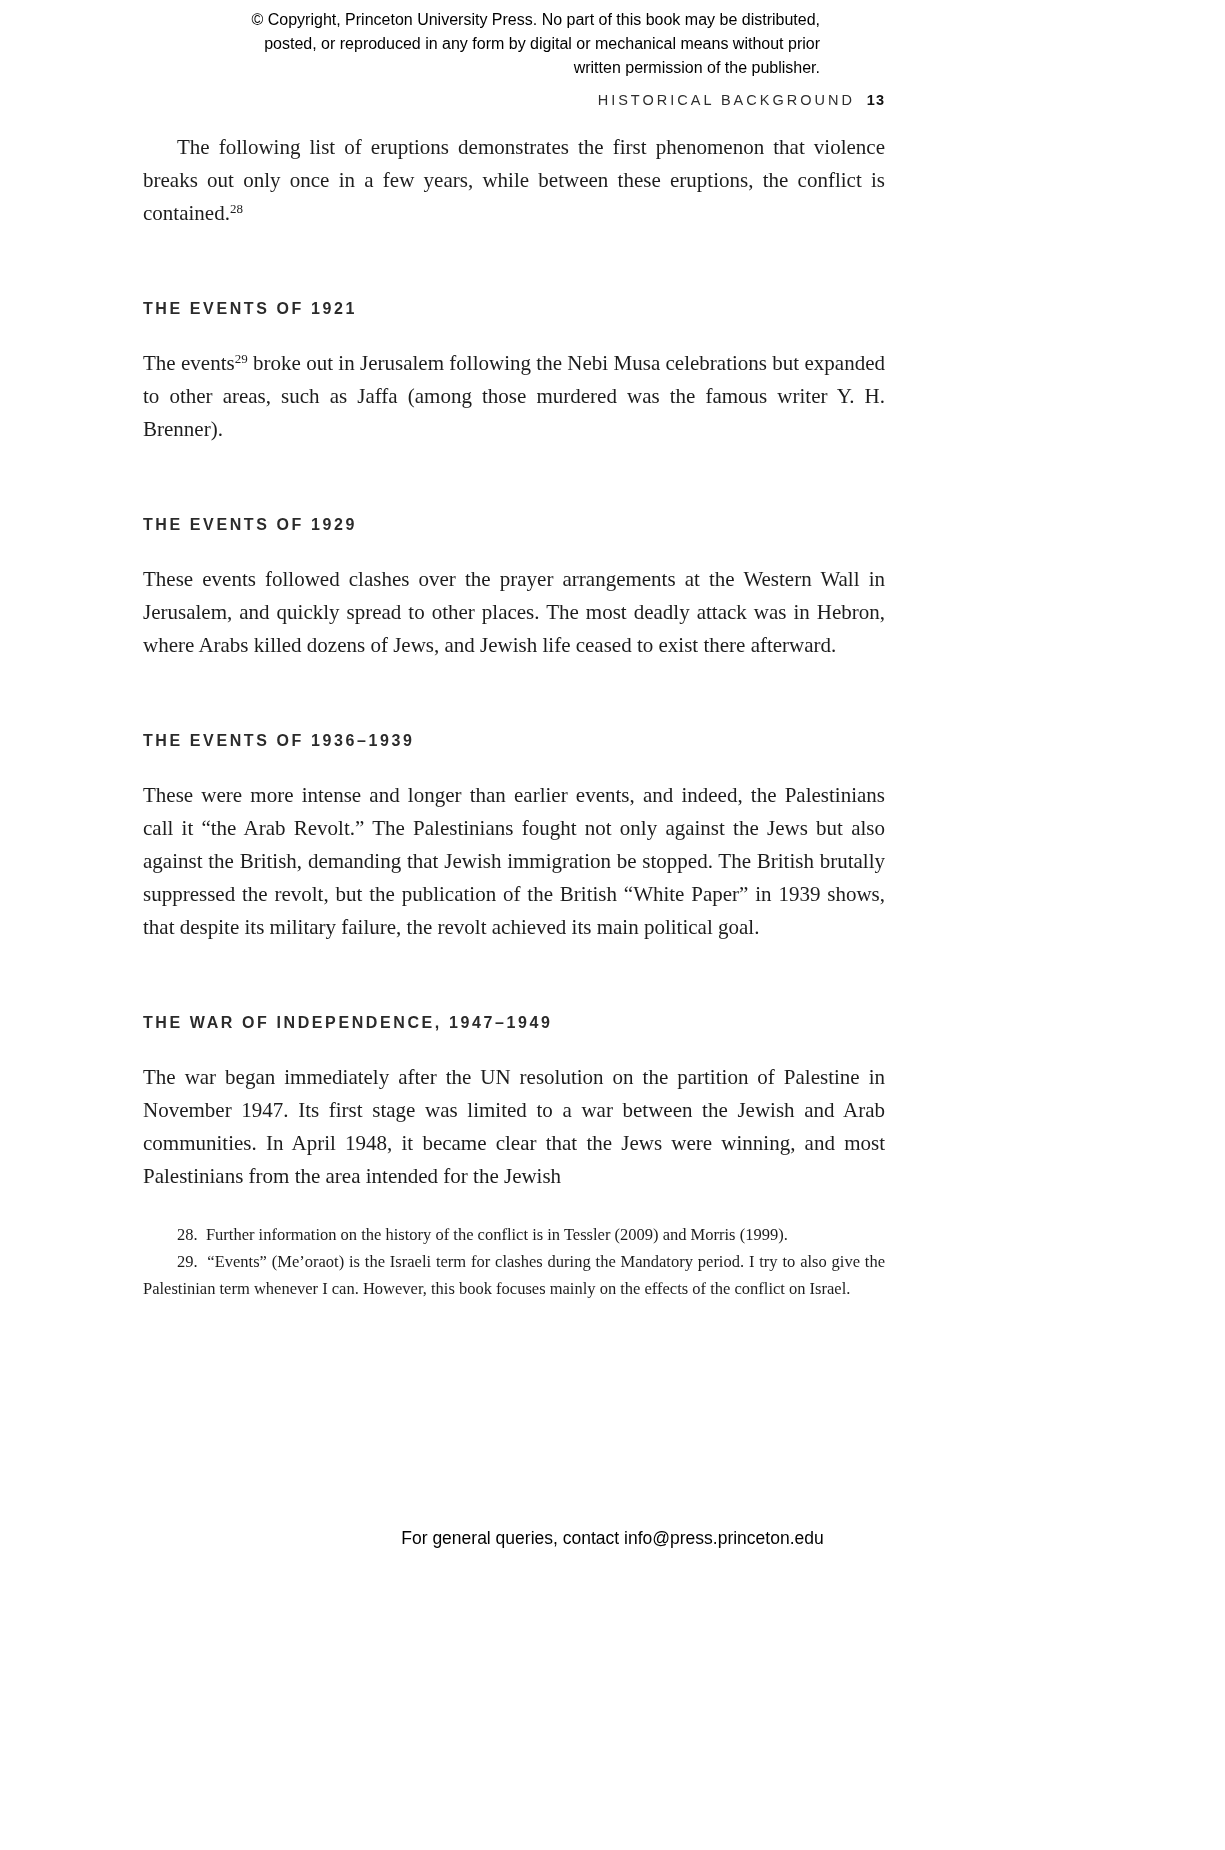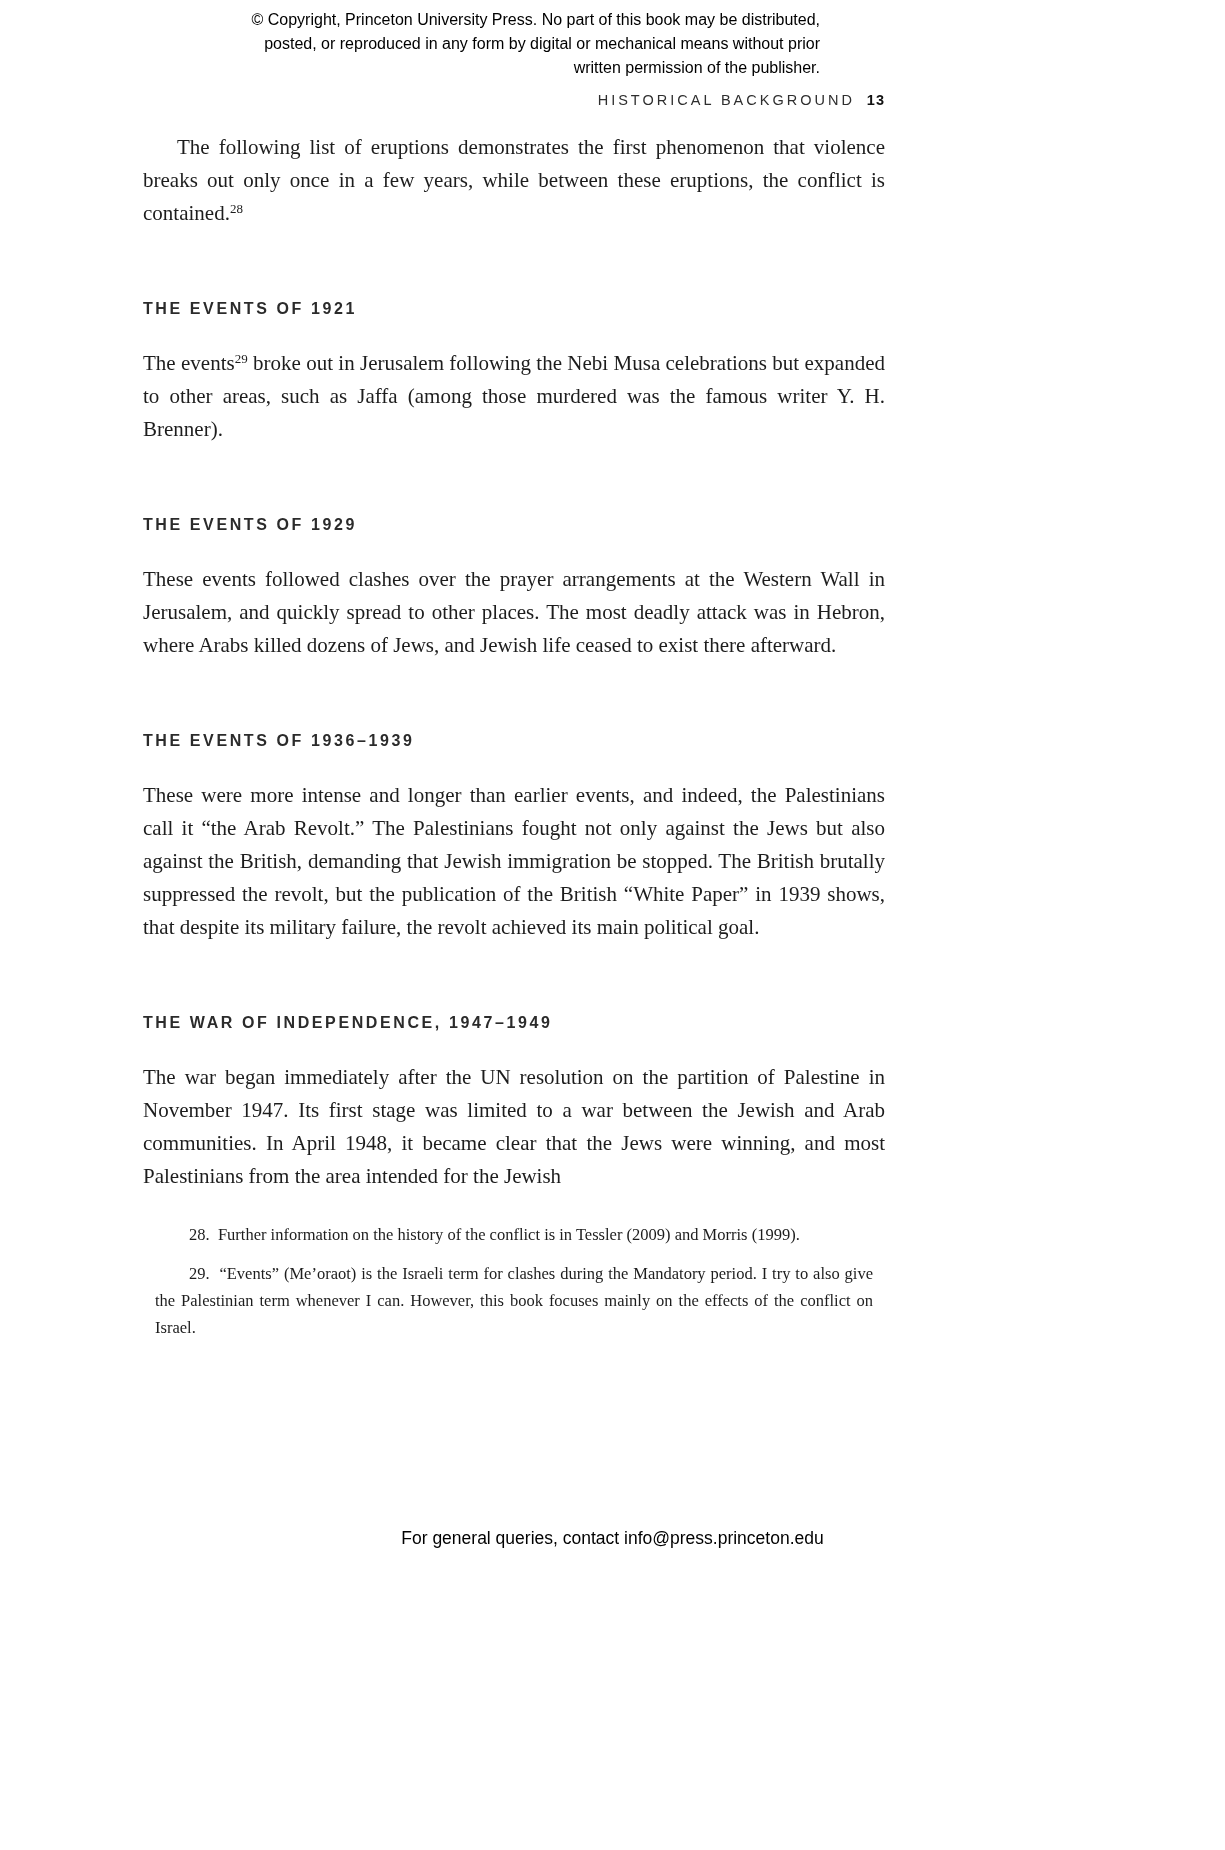--- a/index.html
+++ b/index.html
@@ -79,21 +79,21 @@
     vertical-align: 7px;
     letter-spacing: 0;
   }
   .footnotes {
     margin-top: 28px;
     font-size: 16.5px;
     line-height: 27px;
     text-align: justify;
   }
   .footnotes p {
-    margin: 12px;
+    margin: 0;
     text-indent: 34px;
   }
   .page-footer {
     position: absolute;
     left: 0;
     top: 1528px;
     width: 1225px;
     text-align: center;
     font-family: "Liberation Sans", sans-serif;
     font-size: 17.5px;

